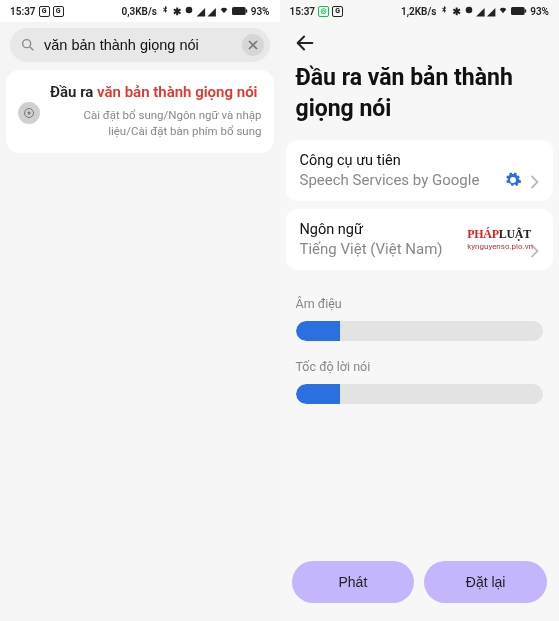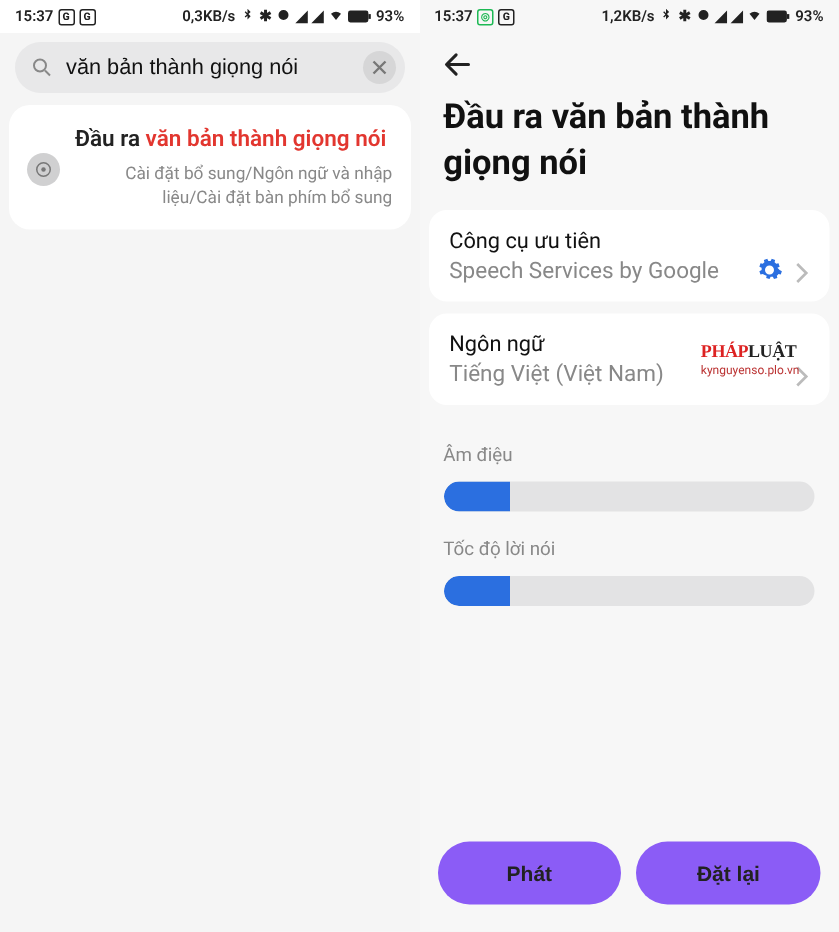--- a/index.html
+++ b/index.html
@@ -49,21 +49,21 @@
   .gear-blue { color:#2b6fe0; }
 
   
   .slider-sec { margin: 18px 16px 0 16px; }
   .slider-label { font-size:12.5px; color:#888; margin-bottom:10px; }
   .slider-track { width:100%; height:20px; background:#e3e3e4; border-radius:10px; position:relative; overflow:hidden; }
   .slider-fill { height:100%; background:#2b6fe0; border-radius:10px 0 0 10px; position:absolute; left:0; top:0; }
 
   
   .btn-row { margin-top:auto; padding: 0 12px 18px 12px; display:flex; gap:10px; }
-  .btn { flex:1; background:#8b5cf6; border:none; border-radius:22px; padding:13px 0; font-size:14px; font-weight:700; color:#222; }
+  .btn { flex:1; background:#c4b5fd; border:none; border-radius:22px; padding:13px 0; font-size:14px; font-weight:400; color:#222; }
 
   
   .wm { position:absolute; right:26px; top:227px; font-size:9px; text-align:left; pointer-events:none; }
   .wm1 { font-family: Georgia, serif; font-weight:700; font-size:12px; letter-spacing:-0.3px; }
   .wm1 .red{color:#d22;} .wm1 .blk{color:#222;}
   .wm2 { color:#b33; font-size:8px; }
 
   svg { display:block; }
 </style>
 </head>

